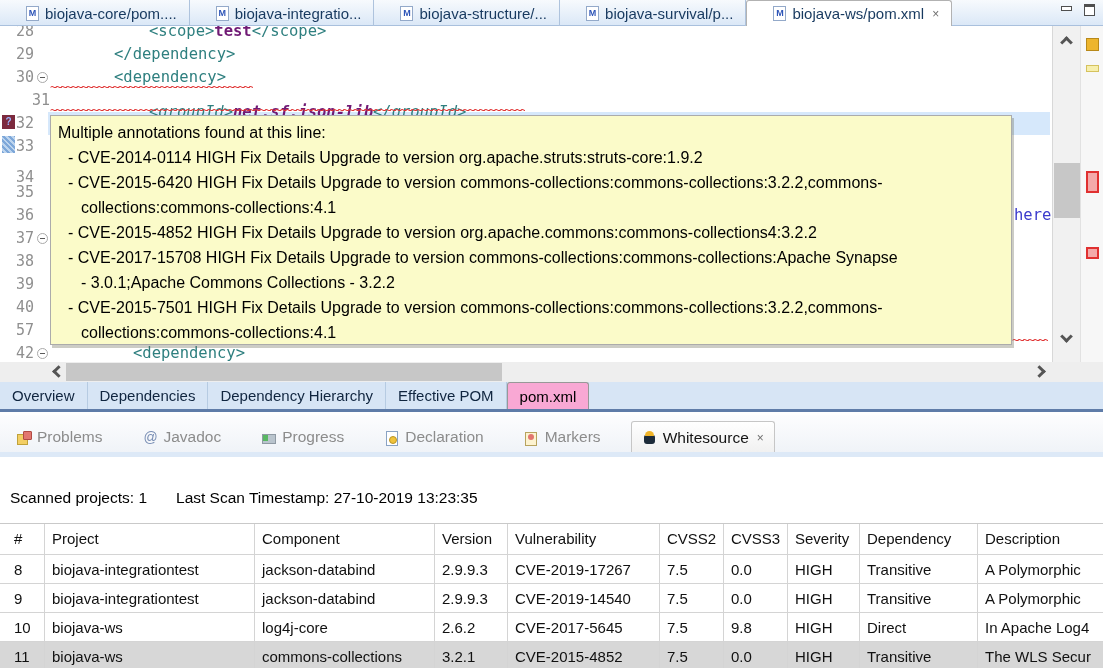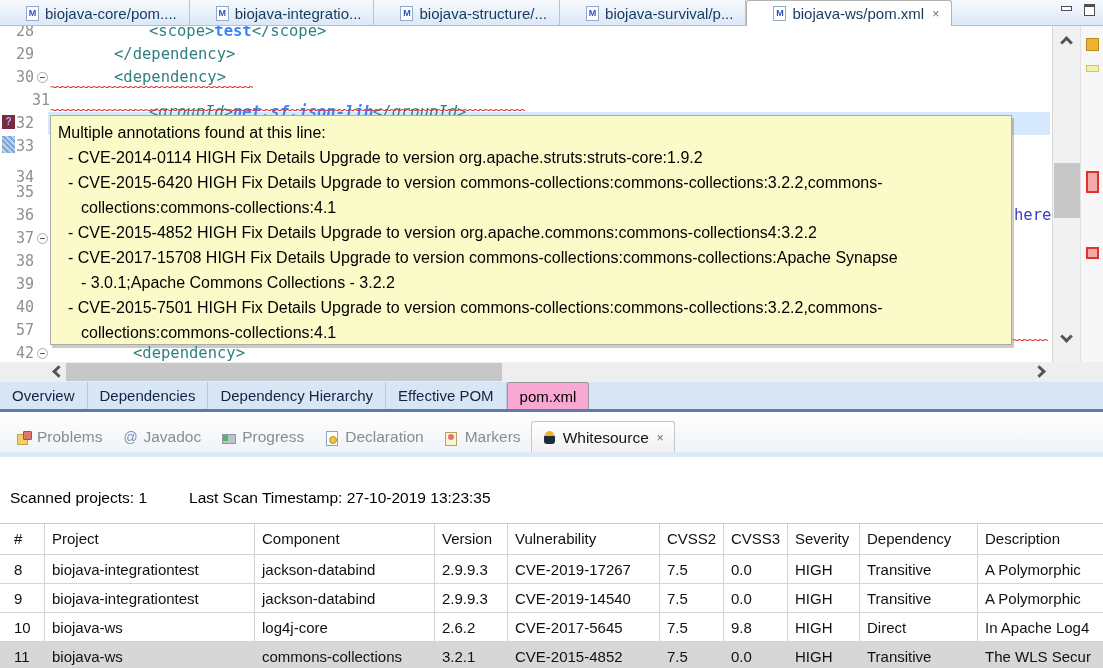--- a/index.html
+++ b/index.html
@@ -31,21 +31,21 @@
   .linehl { position:absolute; left:48px; top:86px; width:1002px; height:23px; background:#d6e8fb; }
   .grow { position:absolute; left:0; width:48px; height:23px; }
   .gnum { position:absolute; left:0; top:0; width:34px; text-align:right; color:#8f8f8f;
     font-family:"DejaVu Sans Mono", monospace; font-size:15px; line-height:23px; }
   .fold { position:absolute; left:37px; top:6px; width:11px; height:11px; border:1px solid #a9a9a9;
     border-radius:50%; background:#fff; }
   .fold::after { content:""; position:absolute; left:2px; top:4px; width:5px; height:1px; background:#5a5a5a; }
   .crow { position:absolute; left:48px; width:1002px; height:23px; white-space:pre;
     font-family:"DejaVu Sans Mono", monospace; font-size:15.5px; line-height:23px; overflow:hidden; }
   .tk-tag { color:#2e7f7f; }
-  .tk-text { color:#3b82f6; font-weight:bold; }
+  .tk-text { color:#701a75; font-weight:bold; }
   .tk-attr { color:#3b3bcc; }
   .squig { position:absolute; height:8px; overflow:hidden; color:#e03434; font-size:12px;
     line-height:7px; letter-spacing:-2px; font-family:"DejaVu Sans Mono", monospace; white-space:nowrap; }
   .qmark { position:absolute; left:2px; top:3px; width:13px; height:14px; background:#7c2a3e;
     color:#9db5ff; font-size:10px; font-weight:bold; text-align:center; line-height:14px; }
   .hatch { position:absolute; left:2px; top:1px; width:13px; height:17px;
     background:repeating-linear-gradient(45deg,#7da7d9 0 2px,#bcd4ee 2px 4px); }
 
   
   .tooltip { position:absolute; left:50px; top:89px; width:962px; height:230px;
@@ -82,21 +82,21 @@
   
   .pomtabs { position:absolute; left:0; top:382px; width:1103px; height:30px;
     background:#d7e5f5; border-bottom:3px solid #5f7ca8; display:flex; }
   .ptab { height:27px; display:flex; align-items:center; padding:0 12px; font-size:15px;
     color:#10253f; border-right:1px solid #b6cbe2; white-space:nowrap; }
   .ptab.active { background:#f9a8d4; border:1px solid #989898; border-bottom:none; border-radius:3px 3px 0 0; color:#000; }
 
   
   .ctabbar { position:absolute; left:0; top:415px; width:1103px; height:42px;
     background:linear-gradient(#fdfdfe,#eef2f7); }
-  .ctabs { position:absolute; left:6px; top:4px; height:34px; display:flex; align-items:flex-end; }
+  .ctabs { position:absolute; left:6px; top:4px; height:34px; display:flex; align-items:flex-end;gap:20px; }
   .ctab { height:32px; display:flex; align-items:center; padding:0 10px; font-size:15.5px;
     color:#8c8c8c; white-space:nowrap; }
   .ctab.active { background:linear-gradient(#ffffff,#f0f0f0); border:1px solid #c6c6c6; border-bottom:none;
     border-radius:3px 3px 0 0; color:#141414; }
   .cstrip { position:absolute; left:0; top:452px; width:1103px; height:5px; background:#dde9f7; }
   .ic { width:16px; height:15px; display:inline-block; position:relative; margin-right:5px; flex:none; }
   .ic-problems-icon::before { content:""; position:absolute; left:1px; top:4px; width:9px; height:9px;
     background:#f3cf64; border:1px solid #c0a23a; }
   .ic-problems-icon::after { content:""; position:absolute; left:7px; top:1px; width:7px; height:7px;
     background:#e2766f; border:1px solid #b14a44; border-radius:1px; }
@@ -114,21 +114,21 @@
   .ic-markers-icon::after { content:""; position:absolute; left:4px; top:4px; width:6px; height:6px;
     background:#e2766f; border-radius:50%; }
   .ic-whitesource-icon::before { content:""; position:absolute; left:2px; top:5px; width:11px; height:9px;
     background:#1d2b3a; border-radius:2px 2px 3px 3px; }
   .ic-whitesource-icon::after { content:""; position:absolute; left:3px; top:1px; width:9px; height:5px;
     background:#f0b429; border-radius:5px 5px 0 0; }
 
   
   .cbody { position:absolute; left:0; top:457px; width:1103px; height:211px; background:#fff; }
   .summary { position:absolute; left:10px; top:32px; font-size:15.5px; color:#000; }
-  .summary .ts { margin-left:42px; }
+  .summary .ts { margin-left:29px; }
   .wstable { position:absolute; left:0; top:66px; width:1103px; border-top:1px solid #c9c9c9; font-size:15px; color:#111; }
   .wsrow { display:grid; grid-template-columns:45px 210px 180px 73px 152px 64px 64px 72px 118px 1fr;
     border-bottom:1px solid #d4d4d4; background:#fff; }
   .wsrow.header { height:31px; }
   .wsrow.body { height:29px; }
   .wsrow.sel { background:#d7d7d7; }
   .wscell { padding:0 4px 0 7px; line-height:29px; white-space:nowrap; overflow:hidden; border-right:1px solid #d4d4d4; }
   .wsrow.header .wscell { line-height:30px; }
   .wscell:first-child { padding-left:14px; }
   .wscell:last-child { border-right:none; }

